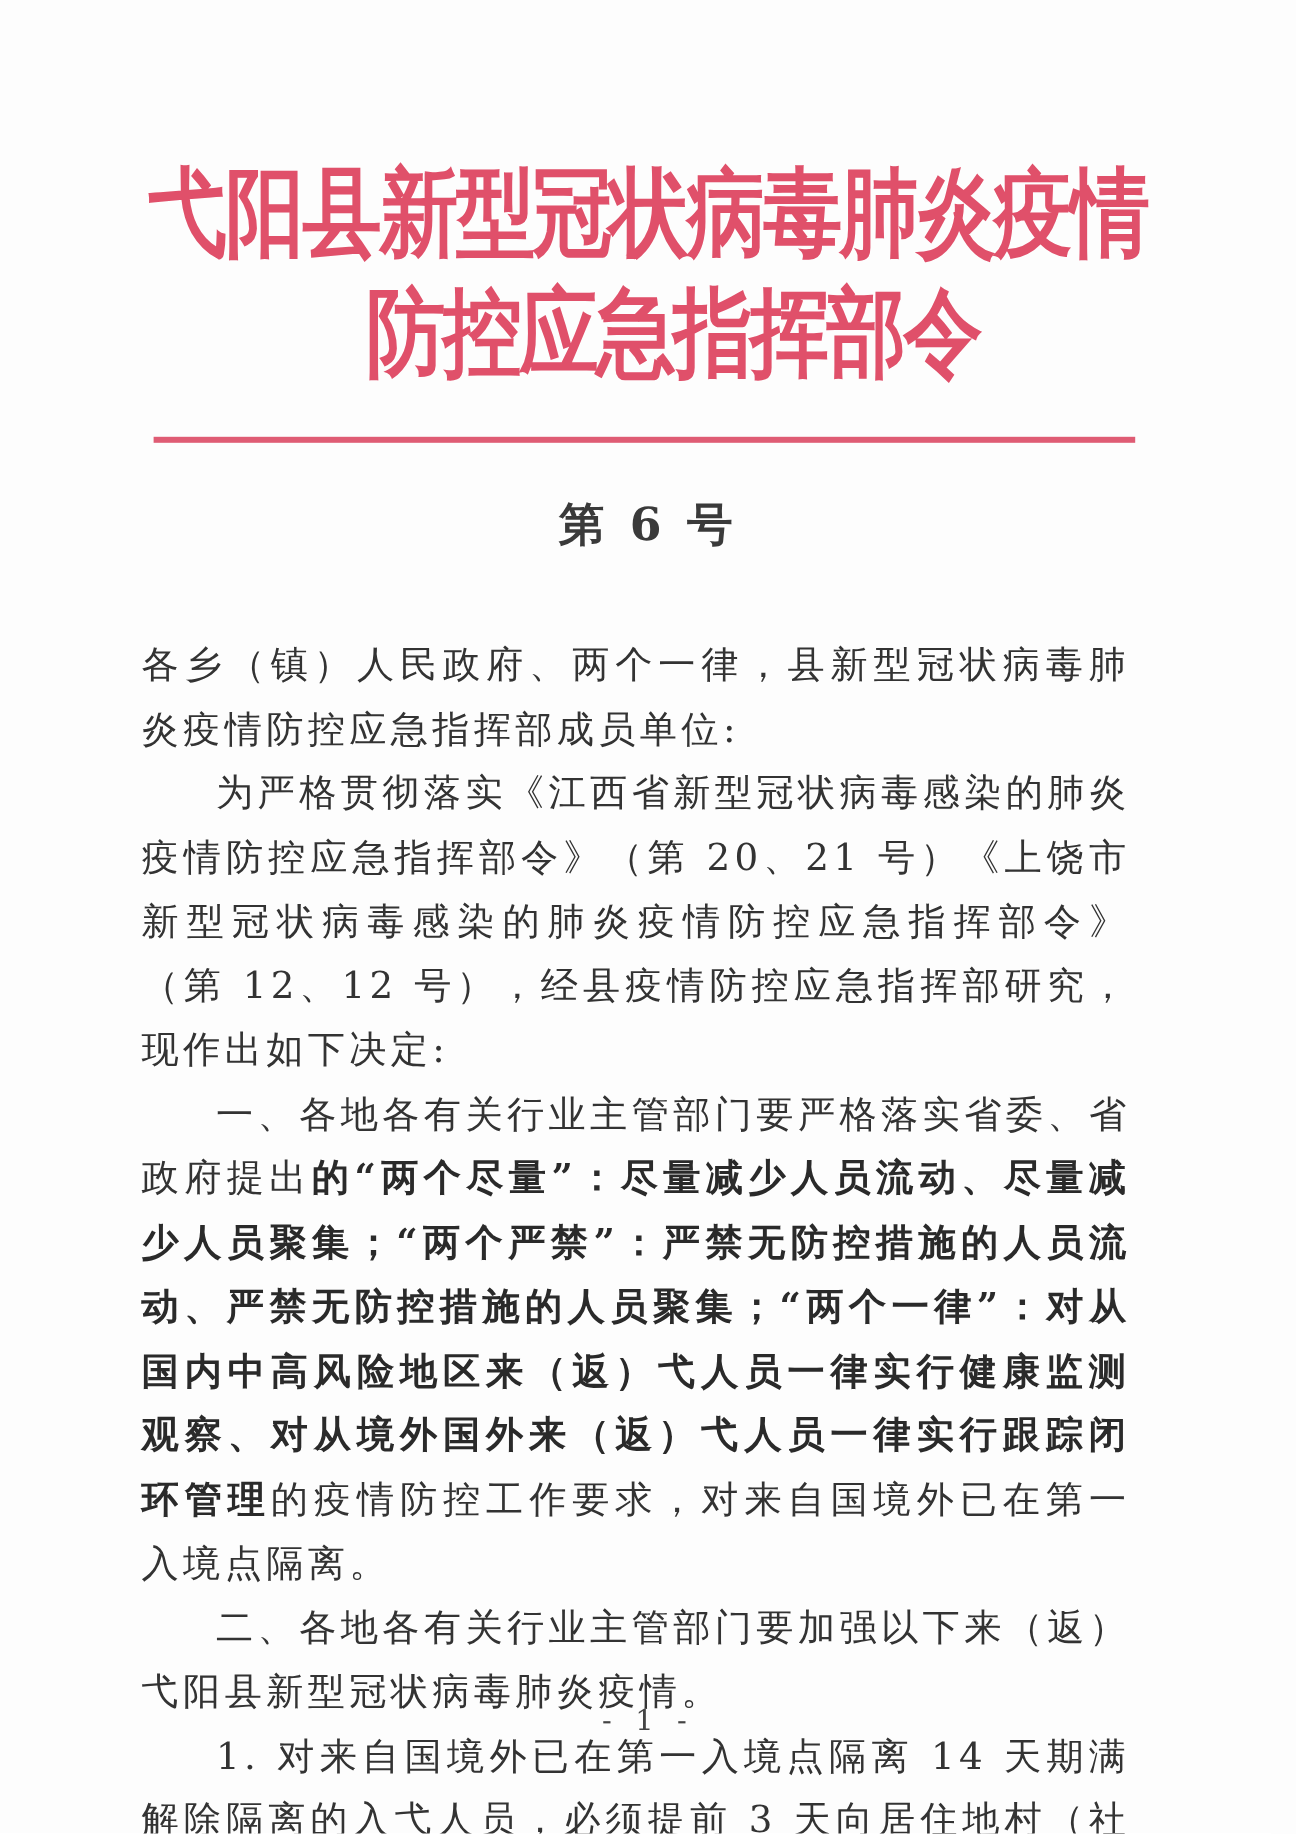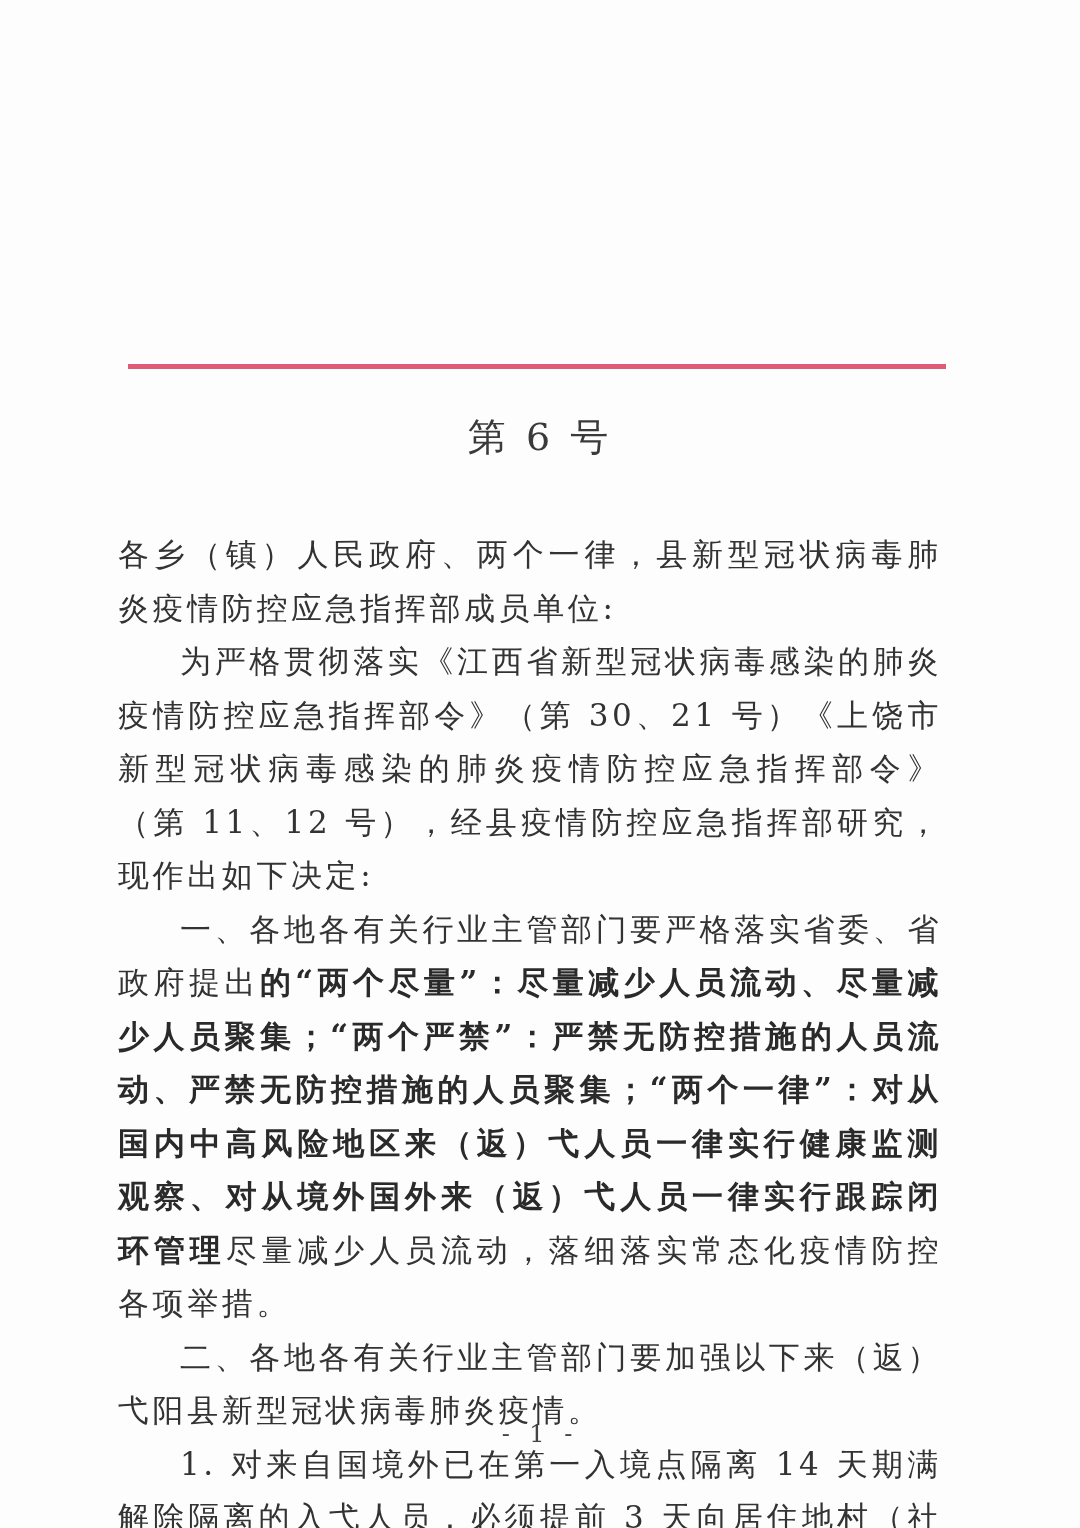--- a/index.html
+++ b/index.html
@@ -50,21 +50,21 @@
       height: 5px;
       background: #df5c74;
     }
     .doc-number {
       position: absolute;
       left: 0;
       width: 1080px;
       top: 412px;
       text-align: center;
       font-family: "DejaVu Serif", "Liberation Serif", serif;
-      font-weight: normal;
+      font-weight: bold;
       font-size: 38px;
       letter-spacing: 4px;
       color: #3a3a3a;
     }
     .body-text {
       position: absolute;
       left: 118px;
       top: 528px;
       width: 824px;
       font-size: 31px;
@@ -92,28 +92,32 @@
       font-size: 24px;
       color: #444444;
       letter-spacing: 6px;
     }
   </style>
 </head>
 <body>
 
 <div class="page">
 
+  <div class="title-block">
+    <span class="title-line l1">弋阳县新型冠状病毒肺炎疫情</span>
+    <span class="title-line l2">防控应急指挥部令</span>
+  </div>
 
   <div class="red-rule"></div>
 
   <div class="doc-number">第 6 号</div>
 
   <div class="body-text">
     <p>各乡（镇）人民政府、两个一律，县新型冠状病毒肺炎疫情防控应急指挥部成员单位:</p>
-    <p class="indent">为严格贯彻落实《江西省新型冠状病毒感染的肺炎疫情防控应急指挥部令》（第 30、21 号）《上饶市新型冠状病毒感染的肺炎疫情防控应急指挥部令》（第 11、12 号），经县疫情防控应急指挥部研究，现作出如下决定:</p>
-    <p class="indent"><span>一、各地各有关行业主管部门要严格落实省委、省政府提出</span><span class="strong">的“两个尽量”：尽量减少人员流动、尽量减少人员聚集；“两个严禁”：严禁无防控措施的人员流动、严禁无防控措施的人员聚集；“两个一律”：对从国内中高风险地区来（返）弋人员一律实行健康监测观察、对从境外国外来（返）弋人员一律实行跟踪闭环管理</span><span>尽量减少人员流动，落细落实常态化疫情防控各项举措。</span></p>
+    <p class="indent">为严格贯彻落实《江西省新型冠状病毒感染的肺炎疫情防控应急指挥部令》（第 20、21 号）《上饶市新型冠状病毒感染的肺炎疫情防控应急指挥部令》（第 12、12 号），经县疫情防控应急指挥部研究，现作出如下决定:</p>
+    <p class="indent"><span>一、各地各有关行业主管部门要严格落实省委、省政府提出</span><span class="strong">的“两个尽量”：尽量减少人员流动、尽量减少人员聚集；“两个严禁”：严禁无防控措施的人员流动、严禁无防控措施的人员聚集；“两个一律”：对从国内中高风险地区来（返）弋人员一律实行健康监测观察、对从境外国外来（返）弋人员一律实行跟踪闭环管理</span><span>的疫情防控工作要求，对来自国境外已在第一入境点隔离。</span></p>
     <p class="indent">二、各地各有关行业主管部门要加强以下来（返）弋阳县新型冠状病毒肺炎疫情。</p>
     <p class="indent">1. 对来自国境外已在第一入境点隔离 14 天期满解除隔离的入弋人员，必须提前 3 天向居住地村（社区）报告行程轨迹，抵弋</p>
   </div>
 
   <div class="page-number">- 1 -</div>
 
 </div>
 
 </body></html>

